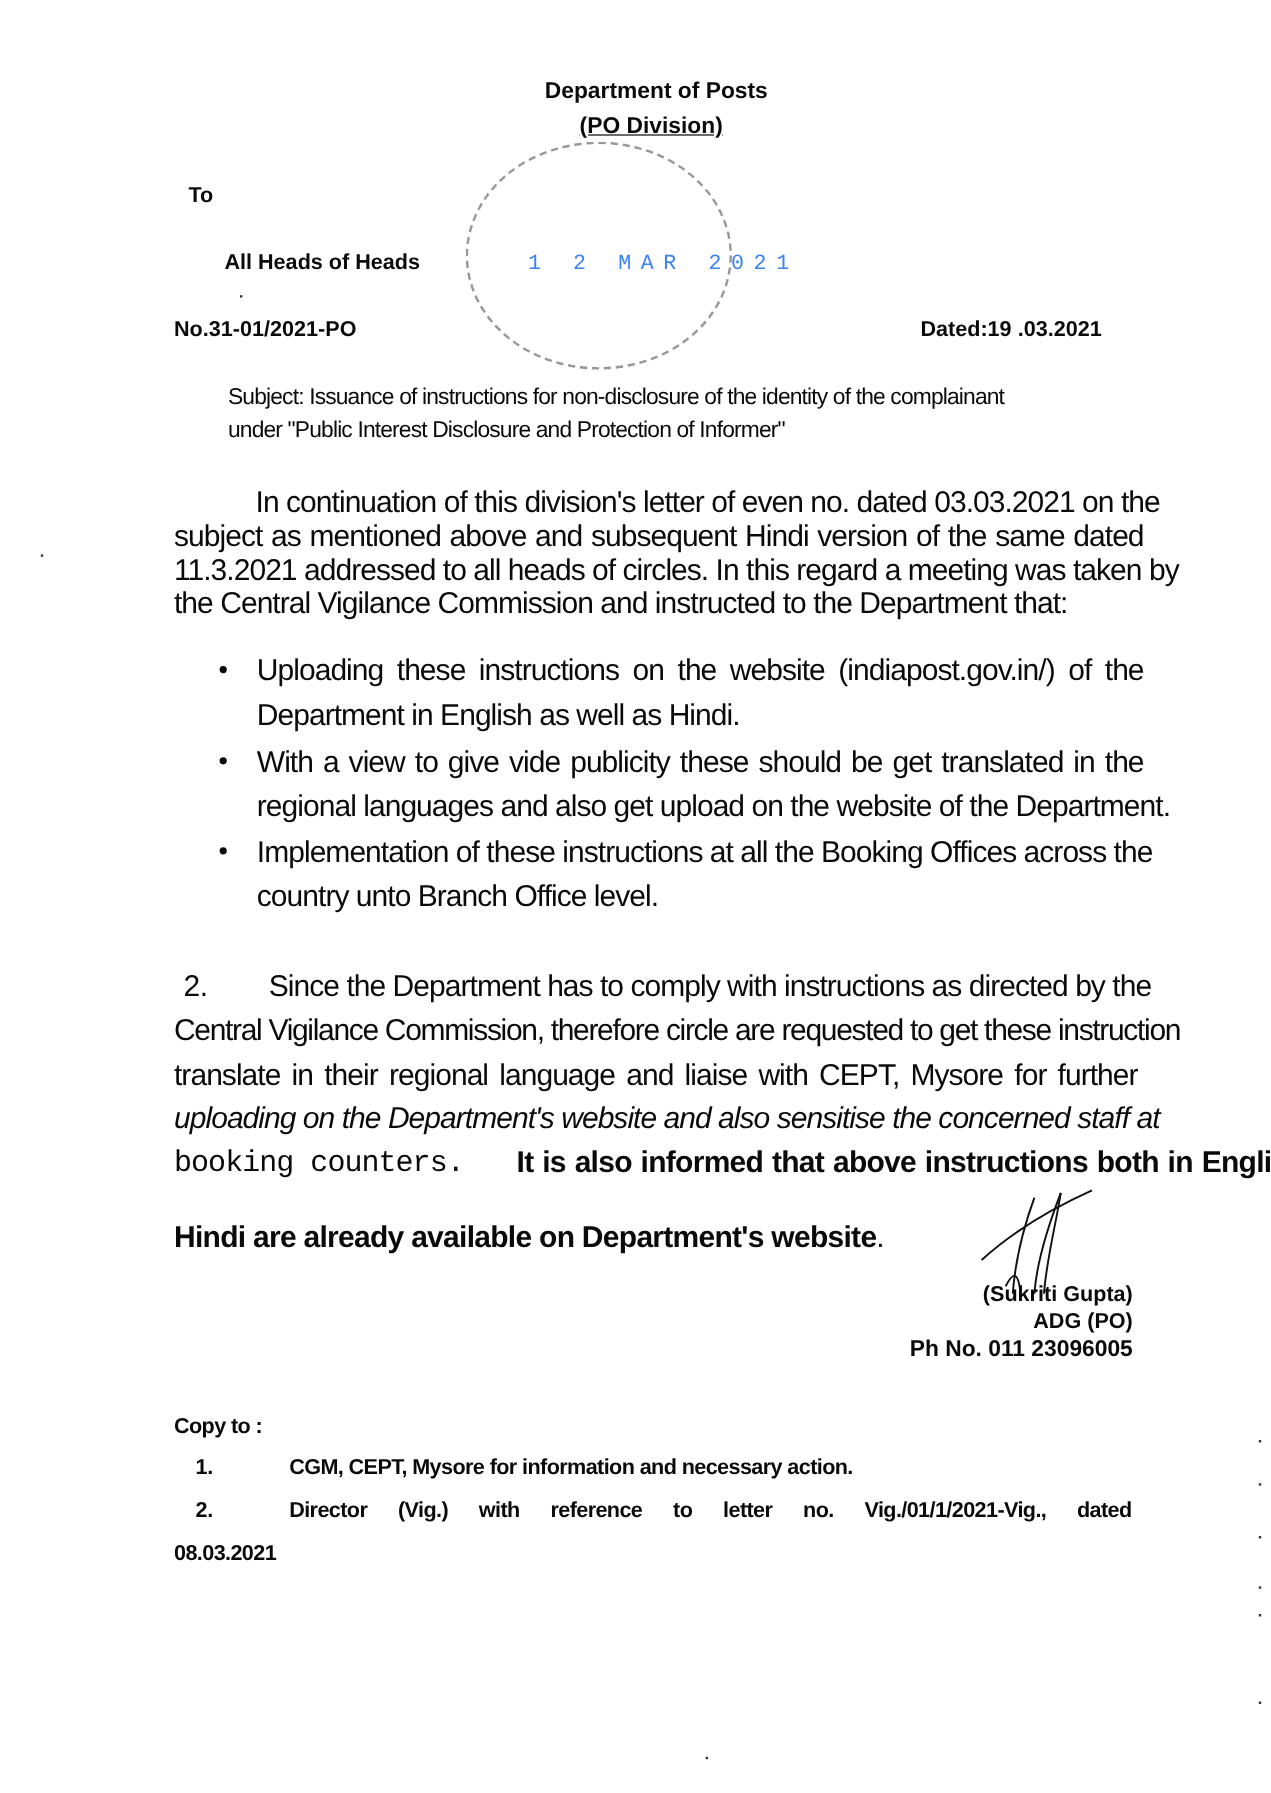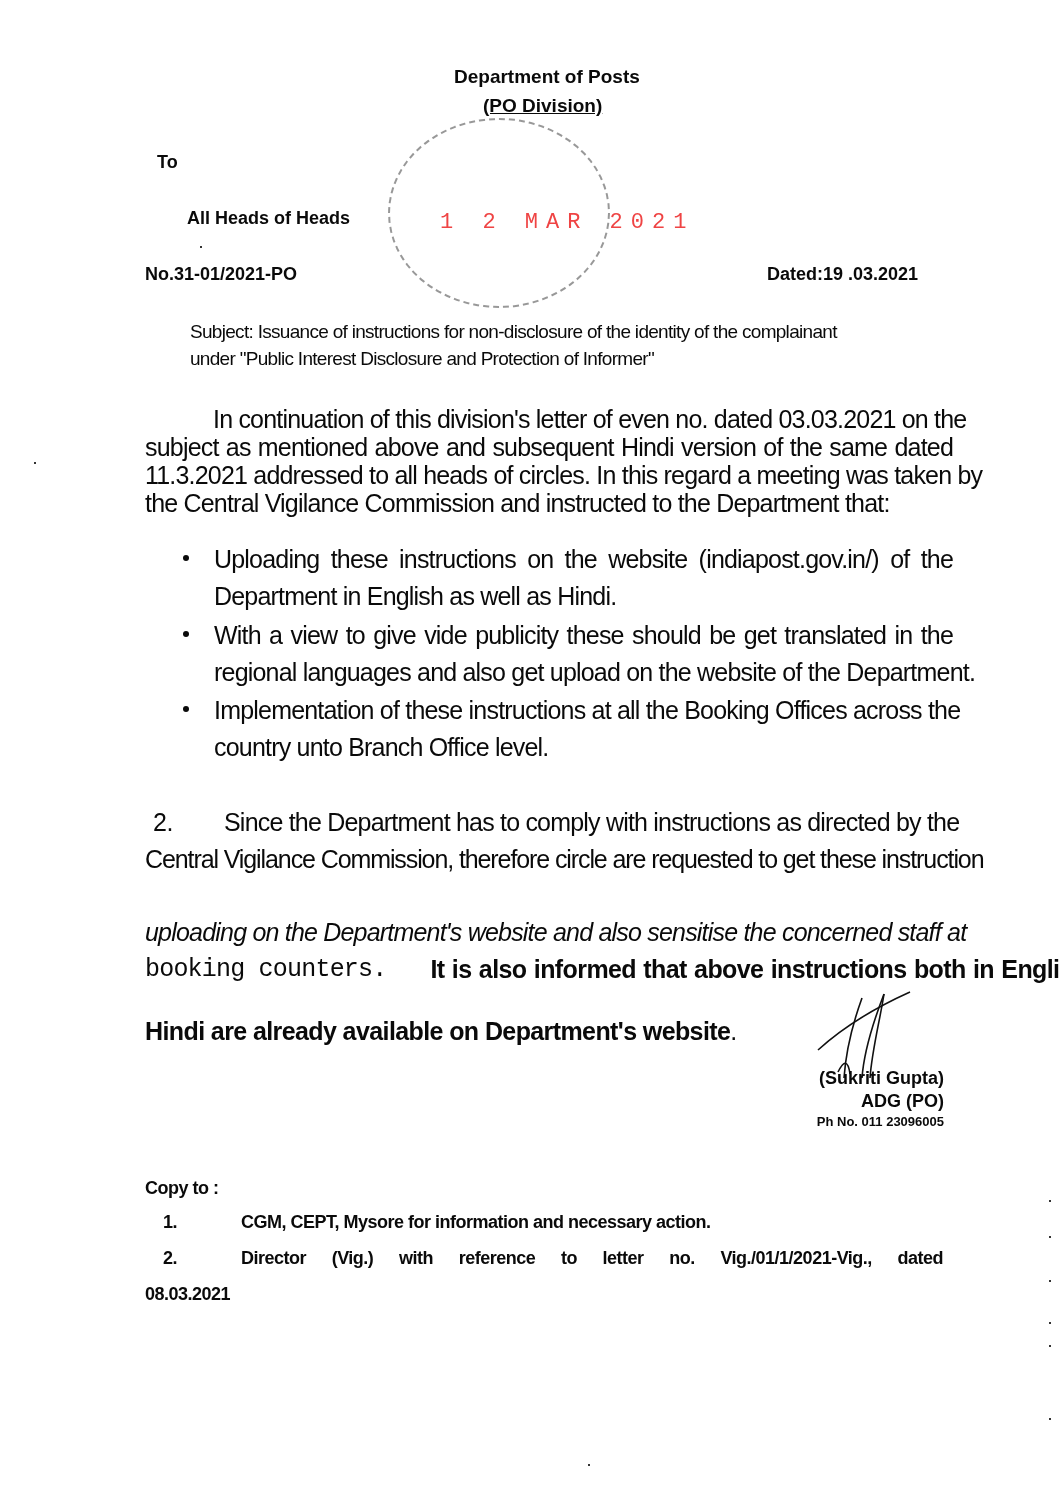--- a/index.html
+++ b/index.html
@@ -6,21 +6,21 @@
     html, body { width: 1059px; height: 1494px; background: #ffffff; overflow: hidden; }
     body { position: relative; color: #0a0a0a; font-family: "Liberation Sans", sans-serif; }
     .abs { position: absolute; }
     .bold { font-weight: bold; }
     .hdr { font-size: 19px; font-weight: bold; white-space: nowrap; }
     .narrow { font-family: "Liberation Sans", sans-serif; font-size: 25px; letter-spacing: -0.4px; transform-origin: left top; }
     .justify { text-align: justify; text-align-last: justify; }
     .line { position: absolute; left: 0; right: 0; white-space: nowrap; margin-left: 45px; }
     .bullet { position: absolute; width: 6px; height: 6px; border-radius: 50%; background: #0a0a0a; }
     .stamp { position: absolute; left: 388px; top: 118px; width: 222px; height: 190px; border-radius: 50%; border: 2px dashed #444; opacity: 0.55; }
-    .stamp-date { position: absolute; left: 440px; top: 210px; font-size: 22px; letter-spacing: 8px; color: #ef4444; font-family: "Liberation Mono", monospace; }
+    .stamp-date { position: absolute; left: 440px; top: 210px; font-size: 18px; letter-spacing: 8px; color: #3b82f6; font-family: "Liberation Mono", monospace; }
     .sig { position: absolute; left: 810px; top: 990px; width: 120px; height: 90px; }
     .dot { position: absolute; width: 2px; height: 2px; background: #333; }
   </style>
 </head>
 <body>
 
 <div class="abs hdr" style="left:454px; top:66px; font-size:19px;">Department of Posts</div>
 <div class="abs hdr" style="left:483px; top:95px; font-size:19px; text-decoration: underline;">(PO Division)</div>
 
 <div class="stamp"></div>
@@ -59,41 +59,42 @@
     <span class="bullet" style="left:3px; top:10px;"></span>
     <div class="narrow justify" style="position:absolute; left:34px; right:0; top:0; white-space:nowrap; letter-spacing:-0.8px;">Implementation of these instructions at all the Booking Offices across the</div>
     <div class="narrow" style="position:absolute; left:34px; top:37px; white-space:nowrap; letter-spacing:-0.8px;">country unto Branch Office level.</div>
   </div>
 </div>
 
 <div class="abs" style="left:145px; top:808px; width:803px; height:210px;">
   <span class="narrow" style="position:absolute; left:8px; top:0;">2.</span>
   <div class="narrow justify" style="position:absolute; left:79px; right:0; top:0; white-space:nowrap; letter-spacing:-0.8px;">Since the Department has to comply with instructions as directed by the</div>
   <div class="narrow justify" style="position:absolute; left:0; right:0; top:37px; white-space:nowrap; letter-spacing:-1.1px;">Central Vigilance Commission, therefore circle are requested to get these instruction</div>
+  <div class="narrow justify" style="position:absolute; left:0; right:0; top:74px; white-space:nowrap; letter-spacing:-0.8px;">translate in their regional language and liaise with CEPT, Mysore for further</div>
   <div class="narrow justify" style="position:absolute; left:0; right:16px; top:110px; white-space:nowrap; letter-spacing:-0.8px;font-style:italic;">uploading on the Department's website and also sensitise the concerned staff at</div>
   <div style="position:absolute; left:0; right:0; top:147px; white-space:nowrap; display:flex; justify-content:space-between;">
     <span class="narrow" style="letter-spacing:-0.8px;font-family:Liberation Mono, monospace;">booking counters.</span>
     <span class="narrow bold" style="letter-spacing:-0.6px; word-spacing:1px;margin-left:44px;">It is also informed that above instructions both in English &amp;</span>
   </div>
   <div style="position:absolute; left:0; top:186px; white-space:nowrap;margin-top:23px;">
     <span class="narrow bold" style="letter-spacing:-0.6px;">Hindi are already available on Department's website</span><span class="narrow">.</span>
   </div>
 </div>
 
 <svg class="sig" viewBox="0 0 120 90" fill="none" stroke="#111" stroke-width="1.6">
   <path d="M8 60 C 30 40, 60 20, 100 2"></path>
   <path d="M34 88 C 36 60, 44 30, 52 8"></path>
   <path d="M52 88 C 54 60, 64 30, 74 4"></path>
   <path d="M74 4 C 70 30, 62 60, 60 88"></path>
   <path d="M28 82 C 34 70, 38 70, 40 84"></path>
 </svg>
 
 <div class="abs hdr" style="right:115px; top:1068px; font-size:18px;">(Sukriti Gupta)</div>
 <div class="abs hdr" style="right:115px; top:1091px; font-size:18px;">ADG (PO)</div>
-<div class="abs hdr" style="right:115px; top:1114px; font-size:13px;">Ph No. 011 23096005</div>
+<div class="abs hdr" style="right:115px; top:1114px; font-size:19px;">Ph No. 011 23096005</div>
 
 <div class="abs narrow bold" style="left:145px; top:1178px; font-size:18px; letter-spacing:-0.5px;">Copy to :</div>
 <div class="abs" style="left:145px; top:1212px; width:798px; height:100px;">
   <div style="position:absolute; left:0; right:0; top:0;">
     <span class="narrow bold" style="position:absolute; left:18px; top:0; font-size:18px;">1.</span>
     <span class="narrow bold" style="position:absolute; left:96px; top:0; white-space:nowrap; font-size:18px; letter-spacing:-0.5px;">CGM, CEPT, Mysore for information and necessary action.</span>
   </div>
   <div style="position:absolute; left:0; right:0; top:36px;">
     <span class="narrow bold" style="position:absolute; left:18px; top:0; font-size:18px;">2.</span>
     <div class="narrow bold justify" style="position:absolute; left:96px; right:0; top:0; white-space:nowrap; font-size:18px; letter-spacing:-0.5px;">Director (Vig.) with reference to letter no. Vig./01/1/2021-Vig., dated</div>

